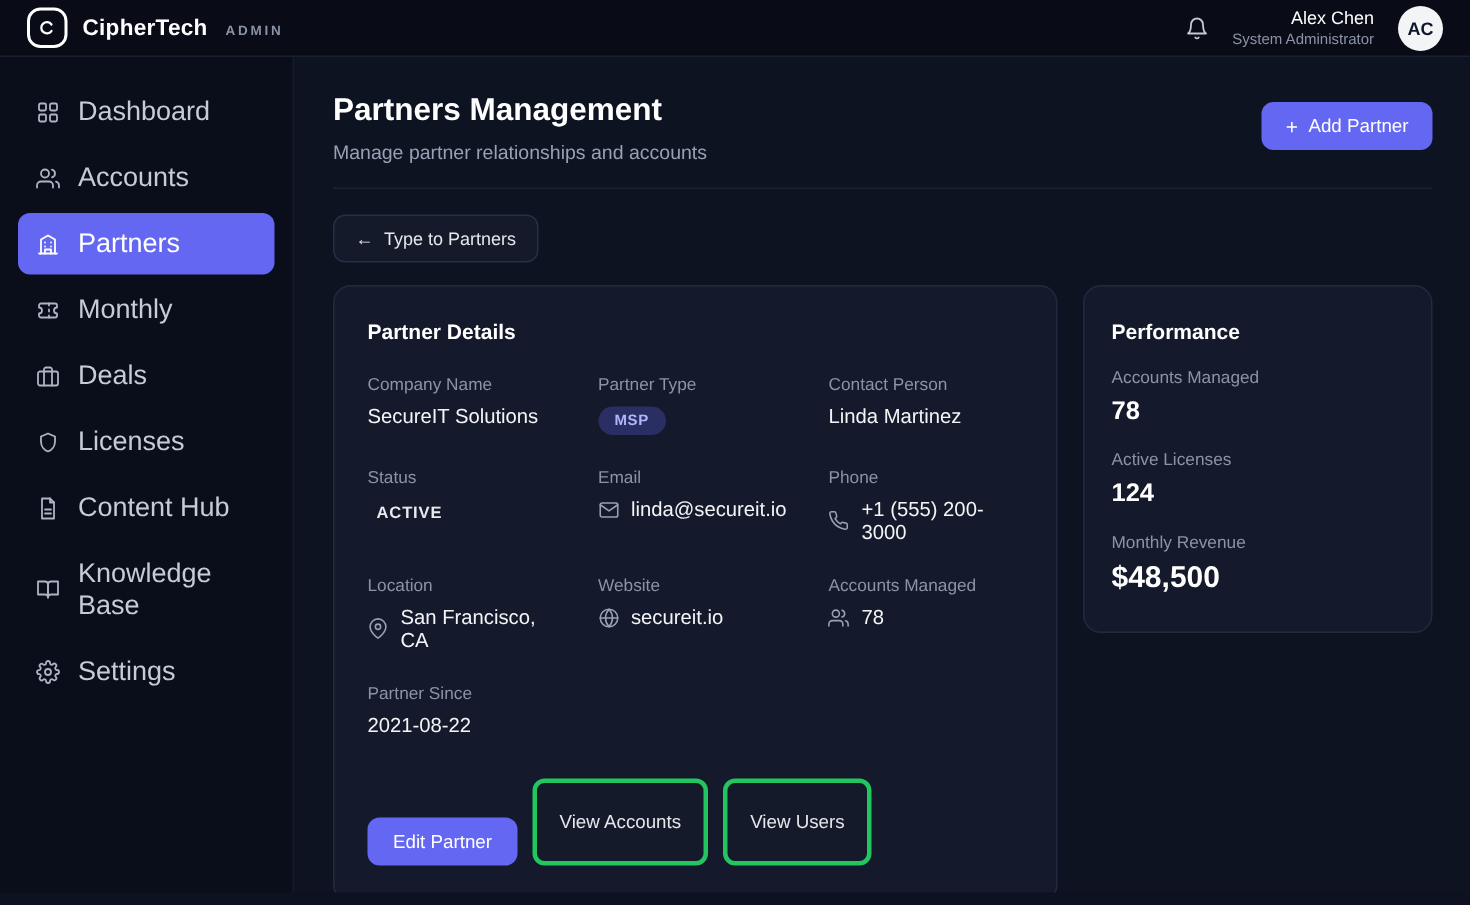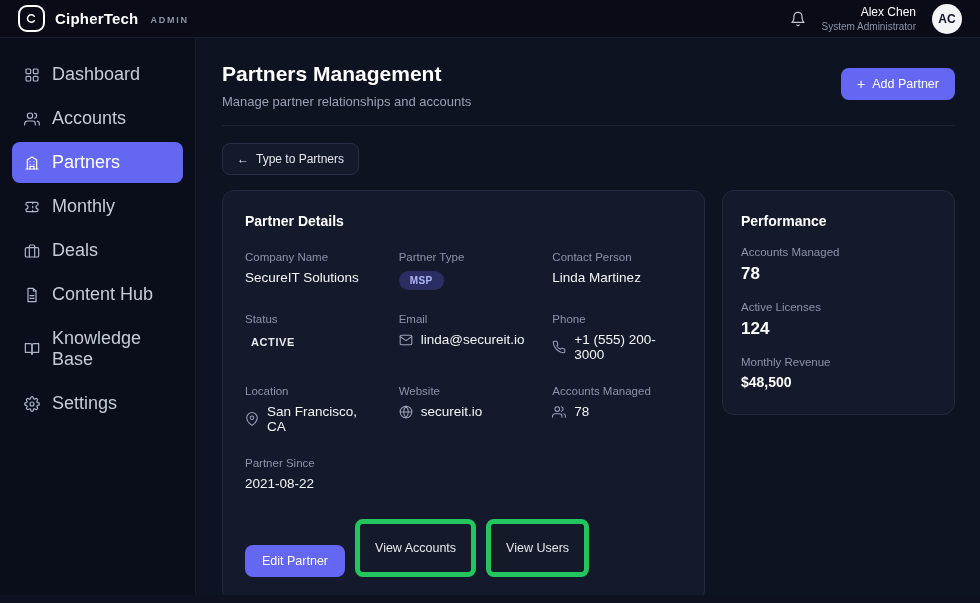--- a/index.html
+++ b/index.html
@@ -103,28 +103,28 @@
     font-size:11px; font-weight:600; letter-spacing:.6px; color:#e8eaf0;
     padding-left:6px; display:inline-block; margin-top:3px;
   }
 
   .actions { display:flex; gap:10px; margin-top:28px; }
   .btn-primary {
     background:#6467f2; color:#ffffff; border:none; border-radius:8px;
     padding:9px 17px; font-size:12.5px; font-family:inherit; cursor:pointer;margin-top:26px;
   }
   .btn-secondary {
-    background:#151a2b; color:#e5e7eb; border:5px solid #22c55e; border-radius:8px;
+    background:#151a2b; color:#e5e7eb; border:3px solid #22c55e; border-radius:8px;
     padding:9px 15px; font-size:12.5px; font-family:inherit; cursor:pointer;
   }
 
   .metric { margin-top:17px; }
   .metric-label { font-size:11.5px; color:#8b93a7; margin-bottom:6px; }
   .metric-value { font-size:17px; color:#ffffff; font-weight:600; }
-  .metric-value.big { font-size:14px; font-weight:700; }
+  .metric-value.big { font-size:20px; font-weight:700; }
 </style>
 </head>
 <body>
 
 <header class="topbar">
   <div class="brand">
     <div class="logo">
       <svg width="15" height="15" viewBox="0 0 24 24" fill="none" stroke="currentColor" stroke-width="2.4" stroke-linecap="round">
           <path d="M16.5 8.5a6 6 0 1 0 0 7"></path>
         </svg>
@@ -197,20 +197,28 @@
         <svg width="16" height="16" viewBox="0 0 24 24" fill="none" stroke="currentColor" stroke-width="1.8" stroke-linecap="round" stroke-linejoin="round">
             <rect x="2" y="7" width="20" height="14" rx="2"></rect>
             <path d="M16 21V5a2 2 0 0 0-2-2h-4a2 2 0 0 0-2 2v16"></path>
           </svg>
       </span>
       <span>Deals</span>
     </div>
     <div class="side-item">
       <span class="icon">
         <svg width="16" height="16" viewBox="0 0 24 24" fill="none" stroke="currentColor" stroke-width="1.8" stroke-linecap="round" stroke-linejoin="round">
+            <path d="M12 3l7 3v5c0 4.6-3 8.6-7 10-4-1.4-7-5.4-7-10V6z"></path>
+          </svg>
+      </span>
+      <span>Licenses</span>
+    </div>
+    <div class="side-item">
+      <span class="icon">
+        <svg width="16" height="16" viewBox="0 0 24 24" fill="none" stroke="currentColor" stroke-width="1.8" stroke-linecap="round" stroke-linejoin="round">
             <path d="M6 2h8l4 4v16H6z"></path>
             <path d="M14 2v4h4"></path>
             <path d="M9 13h6M9 17h6"></path>
           </svg>
       </span>
       <span>Content Hub</span>
     </div>
     <div class="side-item">
       <span class="icon">
         <svg width="16" height="16" viewBox="0 0 24 24" fill="none" stroke="currentColor" stroke-width="1.8" stroke-linecap="round" stroke-linejoin="round">

